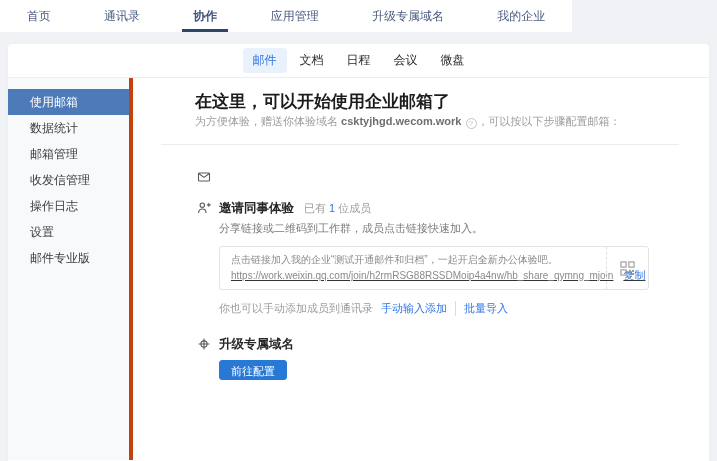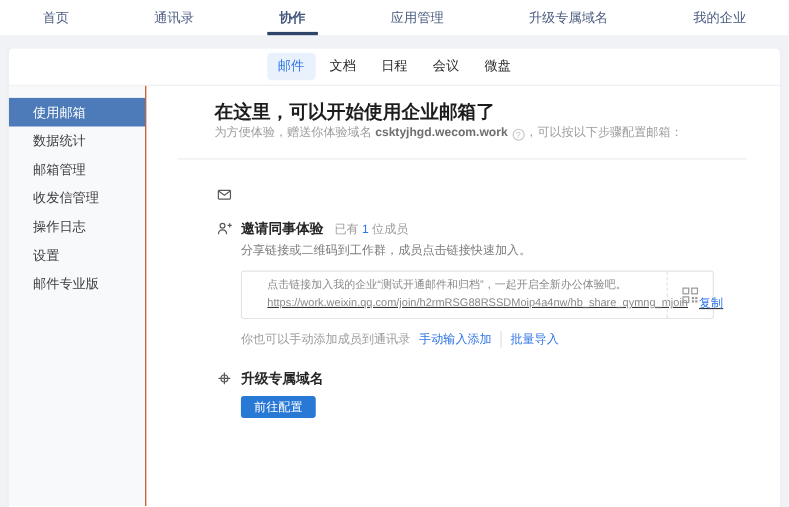--- a/index.html
+++ b/index.html
@@ -4,21 +4,21 @@
 <style>
   * { margin:0; padding:0; box-sizing:border-box; }
   html,body { width:717px; height:461px; overflow:hidden; }
   body {
     font-family:"Liberation Sans","DejaVu Sans",sans-serif;
     background:#f0f2f5; position:relative; color:#333;
   }
 
   
   .topnav {
-    position:absolute; top:0; left:0; width:717px; height:32px;
+    position:absolute; top:0; left:0; width:572px; height:32px;
     background:#fff; display:flex; justify-content:space-around; align-items:stretch;
   }
   .nav-item {
     position:relative; display:flex; align-items:center;
     font-size:12px; color:#4a5b80; cursor:pointer; padding:0 6px;
   }
   .nav-item.active { color:#44557c; font-weight:bold; }
   .nav-item.active::after {
     content:""; position:absolute; left:50%; transform:translateX(-50%);
     bottom:0; width:46px; height:3px; background:#2e4468;
@@ -39,21 +39,21 @@
   .tab {
     font-size:12px; color:#2b2b2b; padding:4px 10px; border-radius:4px; cursor:pointer;
   }
   .tab.active { background:#e8f1fc; color:#3076e8; }
 
   
   .panel-body { display:flex; height:382px; }
 
   
   .sidebar {
-    width:125px; background:#f8f9fb; border-right:1px solid #c2410c;
+    width:125px; background:#f8f9fb; border-right:4px solid #c2410c;
     padding-top:11px; flex-shrink:0;
   }
   .side-item {
     height:26px; line-height:26px; padding-left:22px;
     font-size:12px; color:#3c3c3c; cursor:pointer; white-space:nowrap;
   }
   .side-item.active { background:#4d7ab8; color:#fff; }
 
   
   .main { flex:1; padding:14px 30px 0 28px; overflow:hidden; }
@@ -90,21 +90,21 @@
   .btn-secondary { background:#fff; color:#333; border:1px solid #d5d5d5; margin-left:8px; }
   .btn-row { margin-top:8px; }
 
   .s1 { margin-top:24px; }
   .s2 { margin-top:16px; }
   .s3 { margin-top:20px; }
 
   
   .share-box {
     margin-top:10px; width:430px; border:1px solid #e3e3e3; border-radius:3px;
-    display:flex; align-items:stretch;padding-left:12px;
+    display:flex; align-items:stretch;
   }
   .share-texts { flex:1; padding:6px 0 6px 11px; min-width:0; }
   .share-line1 { font-size:10px; line-height:14px; color:#8a8a8a; white-space:nowrap; }
   .share-line2 { display:flex; align-items:center; margin-top:1px;text-decoration:underline; }
   .share-url { font-size:10px; color:#8a8a8a; white-space:nowrap; }
   .copy-link { font-size:11px; color:#3076e8; margin:0 10px; cursor:pointer; flex-shrink:0; }
   .qr-zone {
     width:42px; border-left:1px dashed #e0e0e0; display:flex;
     align-items:center; justify-content:center; cursor:pointer;
   }

